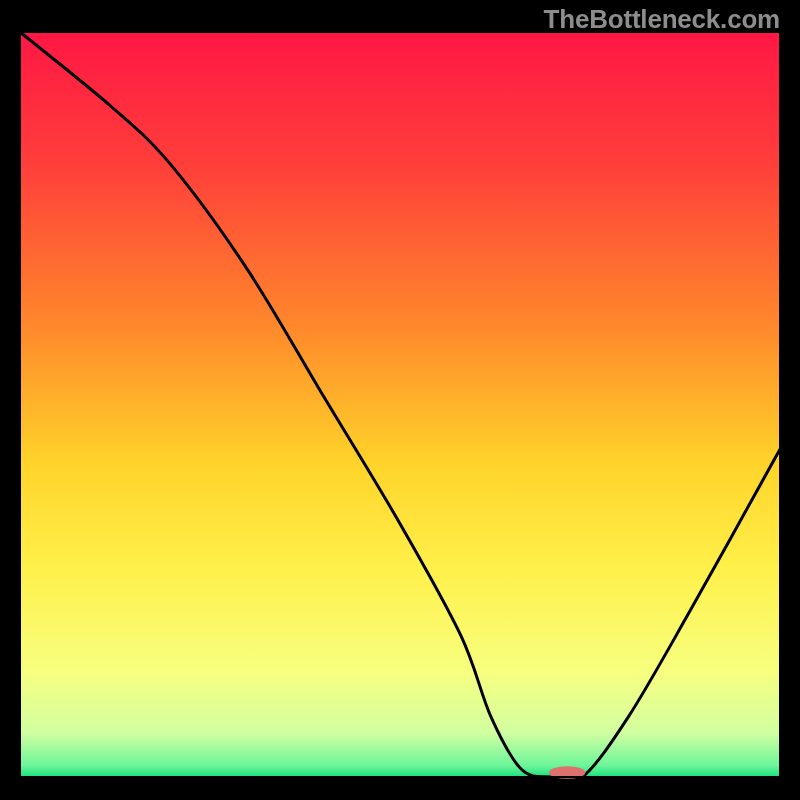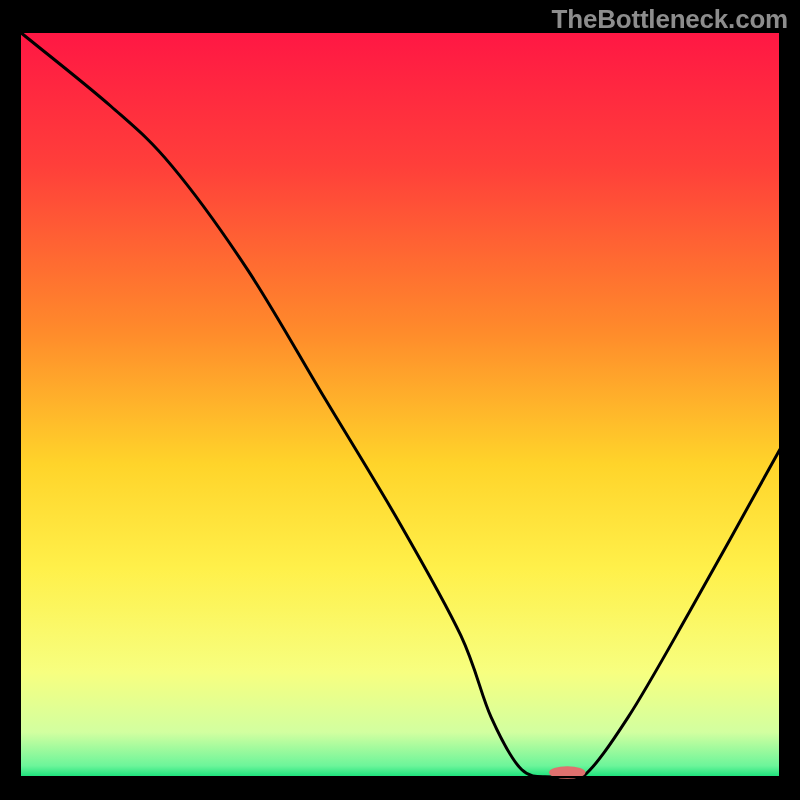--- a/index.html
+++ b/index.html
@@ -11,21 +11,21 @@
     overflow: hidden;
   }
   .chart-container {
     position: relative;
     width: 800px;
     height: 800px;
   }
   .watermark {
     position: absolute;
     top: 4px;
-    right: 12px;
+    right: 20px;
     font-family: Arial, Helvetica, sans-serif;
     font-size: 26px;
     font-weight: 600;
     color: #8d8d8d;
     letter-spacing: -0.2px;
     z-index: 10;
   }
   svg.plot {
     position: absolute;
     left: 0;

